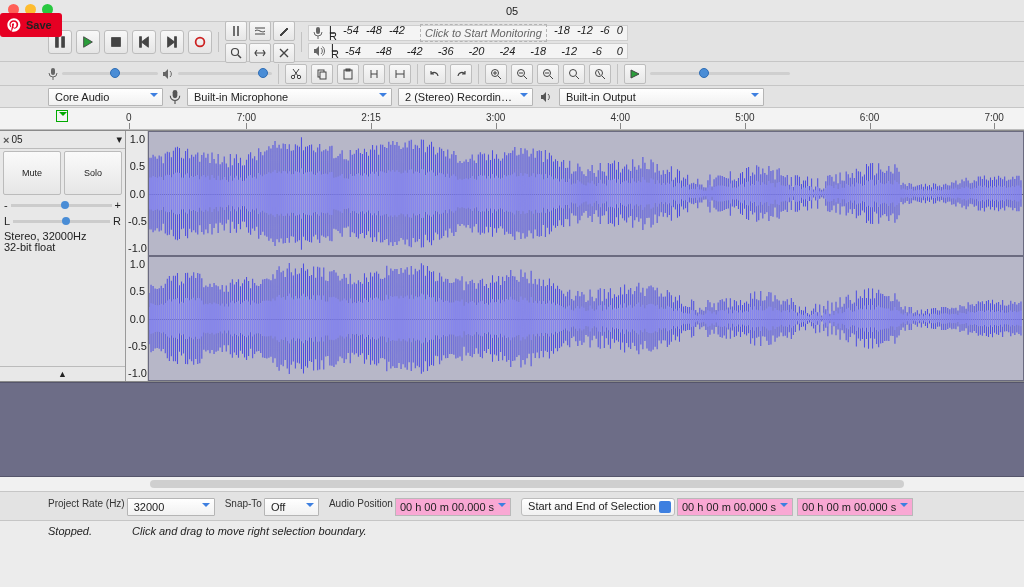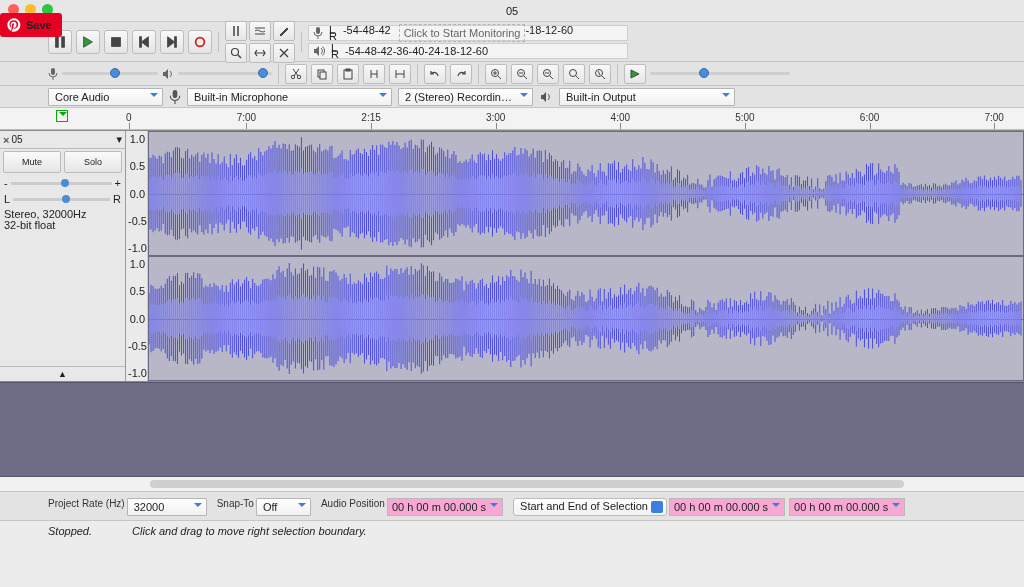--- a/index.html
+++ b/index.html
@@ -19,21 +19,21 @@
 .row.top{height:40px;}
 .row.mid{height:24px;}
 .row.dev{height:22px;padding:4px 48px;gap:6px;}
 
 .btn{width:24px;height:24px;border:1px solid #bdbdbd;border-radius:3px;background:linear-gradient(#f8f8f8,#e5e5e5);display:flex;align-items:center;justify-content:center;cursor:pointer;}
 .btn svg{width:14px;height:14px;fill:#444;stroke:#444;}
 .tbtn{width:22px;height:20px;border:1px solid #bdbdbd;border-radius:2px;background:linear-gradient(#f8f8f8,#e6e6e6);display:flex;align-items:center;justify-content:center;cursor:pointer;}
 .tbtn svg{width:12px;height:12px;fill:#444;stroke:#444;}
 .grid2x3{display:grid;grid-template-columns:repeat(3,22px);grid-template-rows:repeat(2,20px);gap:2px;}
 .meter{display:flex;align-items:center;gap:6px;font-size:9px;color:#555;border:1px solid #cfcfcf;padding:2px 4px;background:#f4f4f4;width:320px;height:16px;}
-.meter .ticks{display:flex;flex:1;}
+.meter .ticks{display:flex;justify-content:space-between;flex:1;font-style:italic;}
 .meter .lr{display:flex;flex-direction:column;font-size:7px;line-height:6px;}
 .start-mon{border:1px dashed #b5b5b5;padding:2px 4px;color:#666;margin-left:8px;}
 
 .slider{display:flex;align-items:center;gap:4px;width:110px;}
 .slider .track{flex:1;height:3px;background:#cfcfcf;position:relative;border-radius:2px;}
 .slider .knob{position:absolute;top:-4px;width:10px;height:10px;border-radius:50%;background:#4a8dd6;border:1px solid #2f6db5;}
 
 .sep{width:1px;height:20px;background:#c2c2c2;margin:0 2px;}
 
 .select{border:1px solid #b5b5b5;border-radius:1px;padding:2px 16px 2px 6px;background:linear-gradient(#fff,#f1f1f1);position:relative;cursor:pointer;white-space:nowrap;font-size:11px;}
@@ -48,21 +48,21 @@
 .timeline .tick::before{content:"";position:absolute;bottom:-6px;left:50%;width:1px;height:6px;background:#888;}
 
 
 .tracks{display:flex;border-top:1px solid #8a8a8a;border-bottom:1px solid #8a8a8a;background:#c0c0c8;}
 .trackpanel{width:126px;background:#e8e8e8;border-right:1px solid #9a9a9a;display:flex;flex-direction:column;}
 .tphead{display:flex;align-items:center;gap:2px;padding:2px 3px;border-bottom:1px solid #bbb;}
 .tphead .x{cursor:pointer;color:#555;font-weight:bold;}
 .tphead .tname{flex:1;font-size:10px;}
 .tphead .dd{border:none;background:none;cursor:pointer;}
 .tpbtns{display:flex;padding:2px 3px;gap:3px;}
-.tpbtns .mb{flex:1;font-size:9px;text-align:center;border:1px solid #bbb;border-radius:2px;padding:5px 0;background:linear-gradient(#fafafa,#e6e6e6);cursor:pointer;}
+.tpbtns .mb{flex:1;font-size:9px;text-align:center;border:1px solid #bbb;border-radius:2px;padding:16px 0;background:linear-gradient(#fafafa,#e6e6e6);cursor:pointer;}
 .tpslider{padding:2px 4px;display:flex;justify-content:space-between;align-items:center;font-size:8px;color:#555;}
 .tpslider .tr{flex:1;margin:0 3px;height:3px;background:#ccc;position:relative;}
 .tpslider .kn{position:absolute;top:-3px;width:8px;height:8px;border-radius:50%;background:#4a8dd6;}
 .tpinfo{font-size:8.5px;color:#444;padding:2px 4px;line-height:11px;}
 .tpfoot{margin-top:auto;text-align:center;padding:2px 0;border-top:1px solid #bbb;font-size:9px;cursor:pointer;}
 
 .wavewrap{flex:1;display:flex;flex-direction:column;}
 .channel{position:relative;flex:1;background:#b7b7c8;border:1px solid #6b6b80;}
 .axiswrap{position:relative;flex:1;display:flex;}
 .axiswrap .axiscol{width:22px;background:#eaeaea;border-right:1px solid #ccc;display:flex;flex-direction:column;justify-content:space-between;font-size:8.5px;text-align:right;padding:2px 2px;}
@@ -207,21 +207,21 @@
         </svg>
       <div class="lr">
           <span>L</span>
           <span>R</span>
         </div>
       <div class="ticks">
         <span>-54</span>
           <span>-48</span>
           <span>-42</span>
           <span>-36</span>
-          <span>-40</span>
+          <span>-20</span>
           <span>-24</span>
           <span>-18</span>
           <span>-12</span>
           <span>-6</span>
           <span>0</span>
       </div>
     </div>
   </div>
 </div>
 
@@ -334,21 +334,21 @@
   <svg width="12" height="14" viewBox="0 0 10 12">
       <rect x="3" y="0" width="4" height="7" rx="2" fill="#555"></rect>
       <path d="M1 5a4 4 0 008 0M5 9v3" stroke="#555" fill="none"></path>
     </svg>
   <div class="select" style="width:205px"><span>Built-in Microphone</span></div>
   <div class="select" style="width:135px"><span>2 (Stereo) Recordin…</span></div>
   <svg width="14" height="12" viewBox="0 0 12 12">
       <path d="M1 4h2l3-3v10l-3-3H1z" fill="#555"></path>
       <path d="M8 3a4 4 0 010 6" stroke="#555" fill="none"></path>
     </svg>
-  <div class="select" style="width:176px"><span>Built-in Output</span></div>
+  <div class="select" style="width:205px"><span>Built-in Output</span></div>
 </div>
 
 <div class="timeline">
   <div class="pin"></div>
   <div class="ticks">
     <span class="tick">0</span>
     <span class="tick">7:00</span>
     <span class="tick">2:15</span>
     <span class="tick">3:00</span>
     <span class="tick">4:00</span>
@@ -427,21 +427,21 @@
 </div>
 
 <div class="gap"></div>
 <div class="hscroll">
     <div class="thumb"></div>
   </div>
 
 <div class="footer">
   <div class="fgroup">
     <span class="lbl">Project Rate (Hz)</span>
-    <div class="select" style="width:80px"><span>32000</span></div>
+    <div class="select" style="width:88px"><span>32000</span></div>
   </div>
   <div class="fgroup">
     <span class="lbl">Snap-To</span>
     <div class="select" style="width:55px"><span>Off</span></div>
   </div>
   <div class="fgroup">
     <span class="lbl">Audio Position</span>
     <div class="fval">
         <span>00 h 00 m 00.000 s</span>
         <span class="dd"></span>

